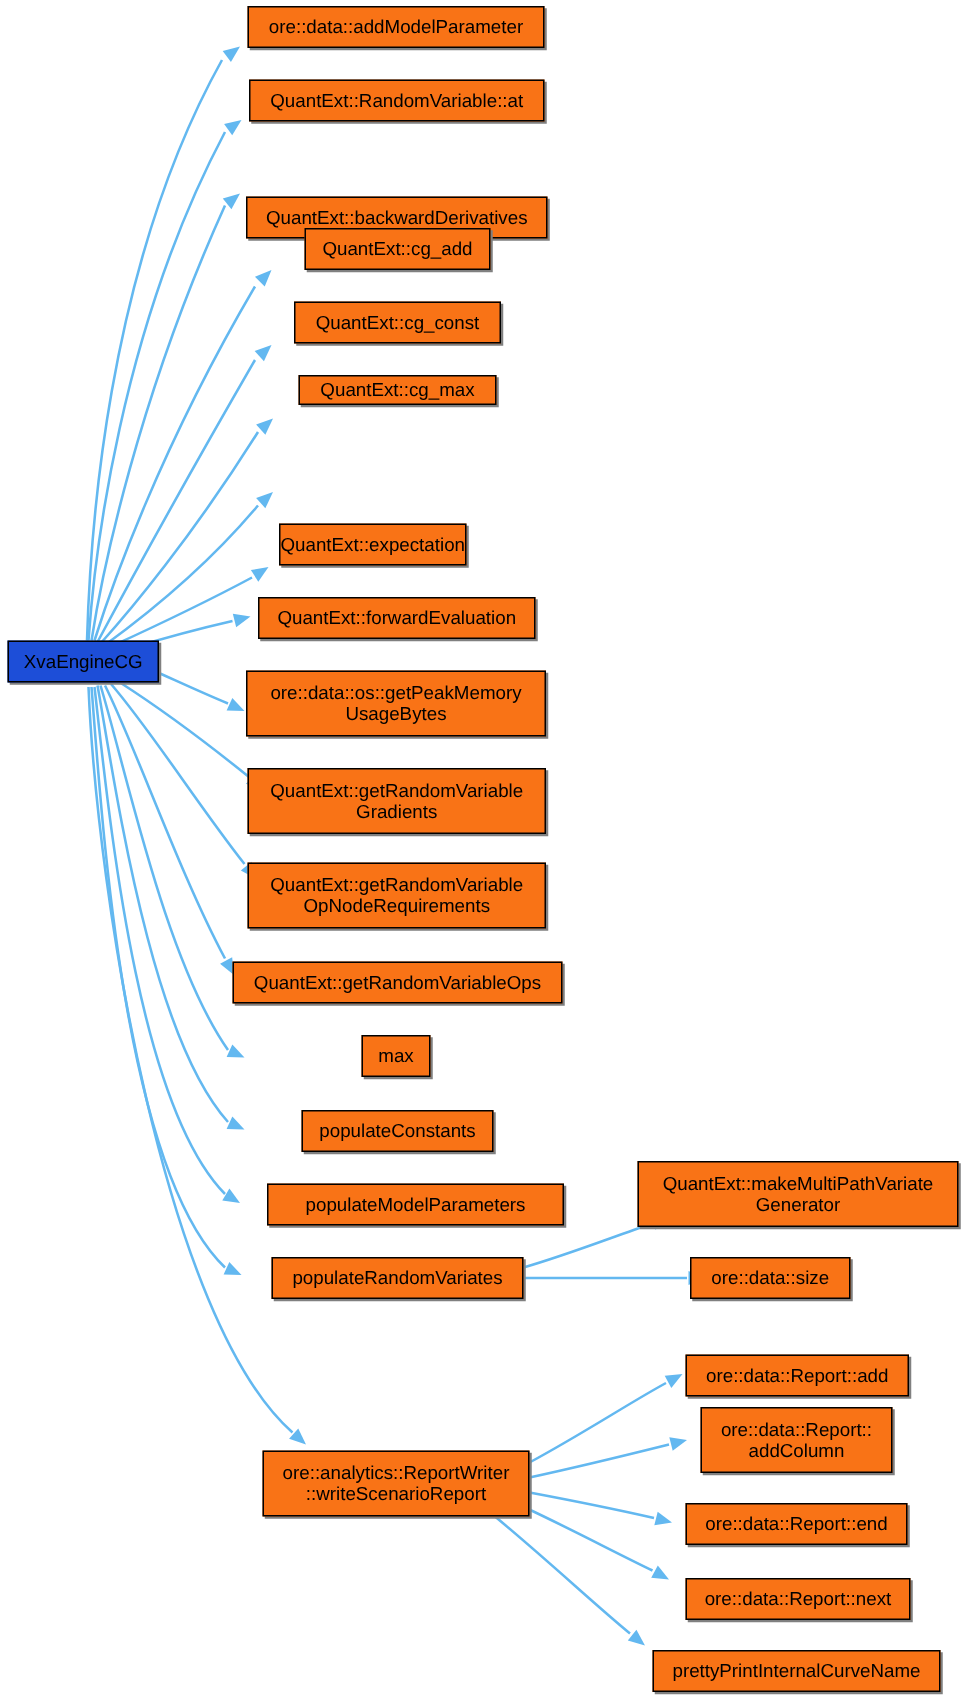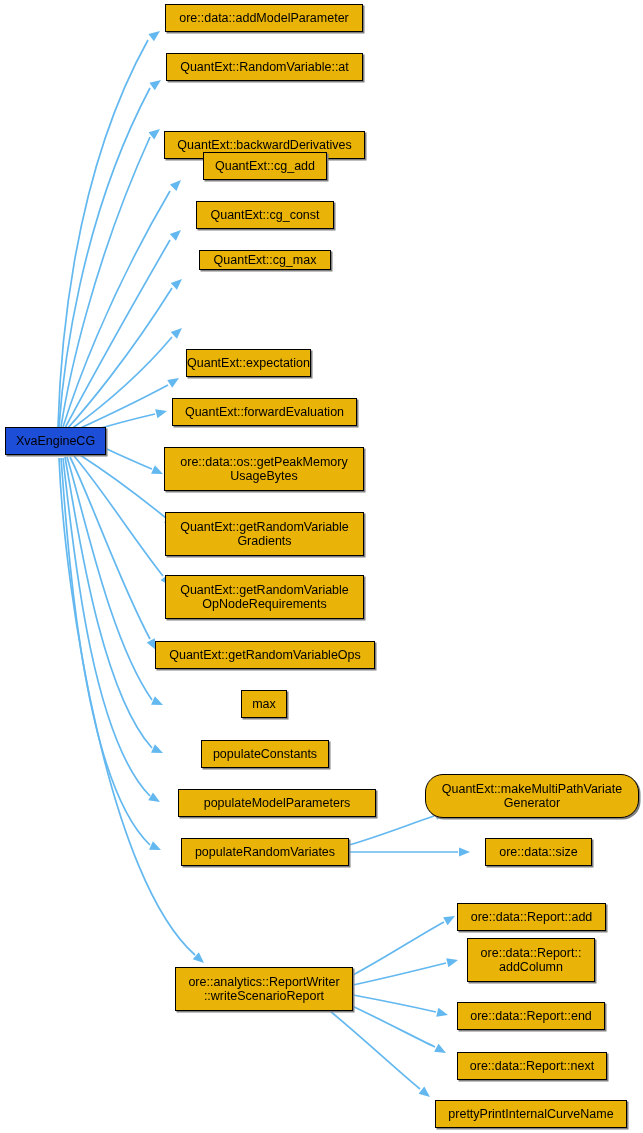--- a/index.html
+++ b/index.html
@@ -20,21 +20,21 @@
     left: 0;
     top: 0;
     width: 643px;
     height: 1133px;
     pointer-events: none;
   }
   .node {
     position: absolute;
     box-sizing: border-box;
     border: 1px solid #000000;
-    background: #eab308;
+    background: #f97316;
     color: #000000;
     display: flex;
     align-items: center;
     justify-content: center;
     text-align: center;
     font-size: 12.5px;
     line-height: 14px;
     letter-spacing: 0px;
     box-shadow: 1.5px 1.5px 0 0 #808080;
     white-space: pre-line;
@@ -116,22 +116,22 @@
 Gradients</div>
     <div class="node" style="left: 165px; top: 575px; width: 199px; height: 44px;">QuantExt::getRandomVariable
 OpNodeRequirements</div>
     <div class="node" style="left: 155px; top: 641px; width: 220px; height: 28px;">QuantExt::getRandomVariableOps</div>
     <div class="node" style="left: 241px; top: 690px; width: 46px; height: 28px;">max</div>
     <div class="node" style="left: 201px; top: 740px; width: 128px; height: 28px;">populateConstants</div>
     <div class="node" style="left: 178px; top: 789px; width: 198px; height: 28px;">populateModelParameters</div>
     <div class="node" style="left: 181px; top: 838px; width: 168px; height: 28px;">populateRandomVariates</div>
     <div class="node" style="left: 175px; top: 967px; width: 178px; height: 44px;">ore::analytics::ReportWriter
 ::writeScenarioReport</div>
-    <div class="node" style="left: 425px; top: 774px; width: 214px; height: 44px; border-radius: 18px;">QuantExt::makeMultiPathVariate
+    <div class="node" style="left: 425px; top: 774px; width: 214px; height: 44px;">QuantExt::makeMultiPathVariate
 Generator</div>
-    <div class="node" style="left: 485px; top: 838px; width: 107px; height: 28px;">ore::data::size</div>
+    <div class="node" style="left: 460px; top: 838px; width: 107px; height: 28px;">ore::data::size</div>
     <div class="node" style="left: 457px; top: 903px; width: 149px; height: 28px;">ore::data::Report::add</div>
     <div class="node" style="left: 467px; top: 938px; width: 128px; height: 44px;">ore::data::Report::
 addColumn</div>
     <div class="node" style="left: 457px; top: 1002px; width: 148px; height: 28px;">ore::data::Report::end</div>
     <div class="node" style="left: 457px; top: 1052px; width: 150px; height: 28px;">ore::data::Report::next</div>
     <div class="node" style="left: 435px; top: 1100px; width: 192px; height: 28px;">prettyPrintInternalCurveName</div>
   </div>
 
 </body></html>

